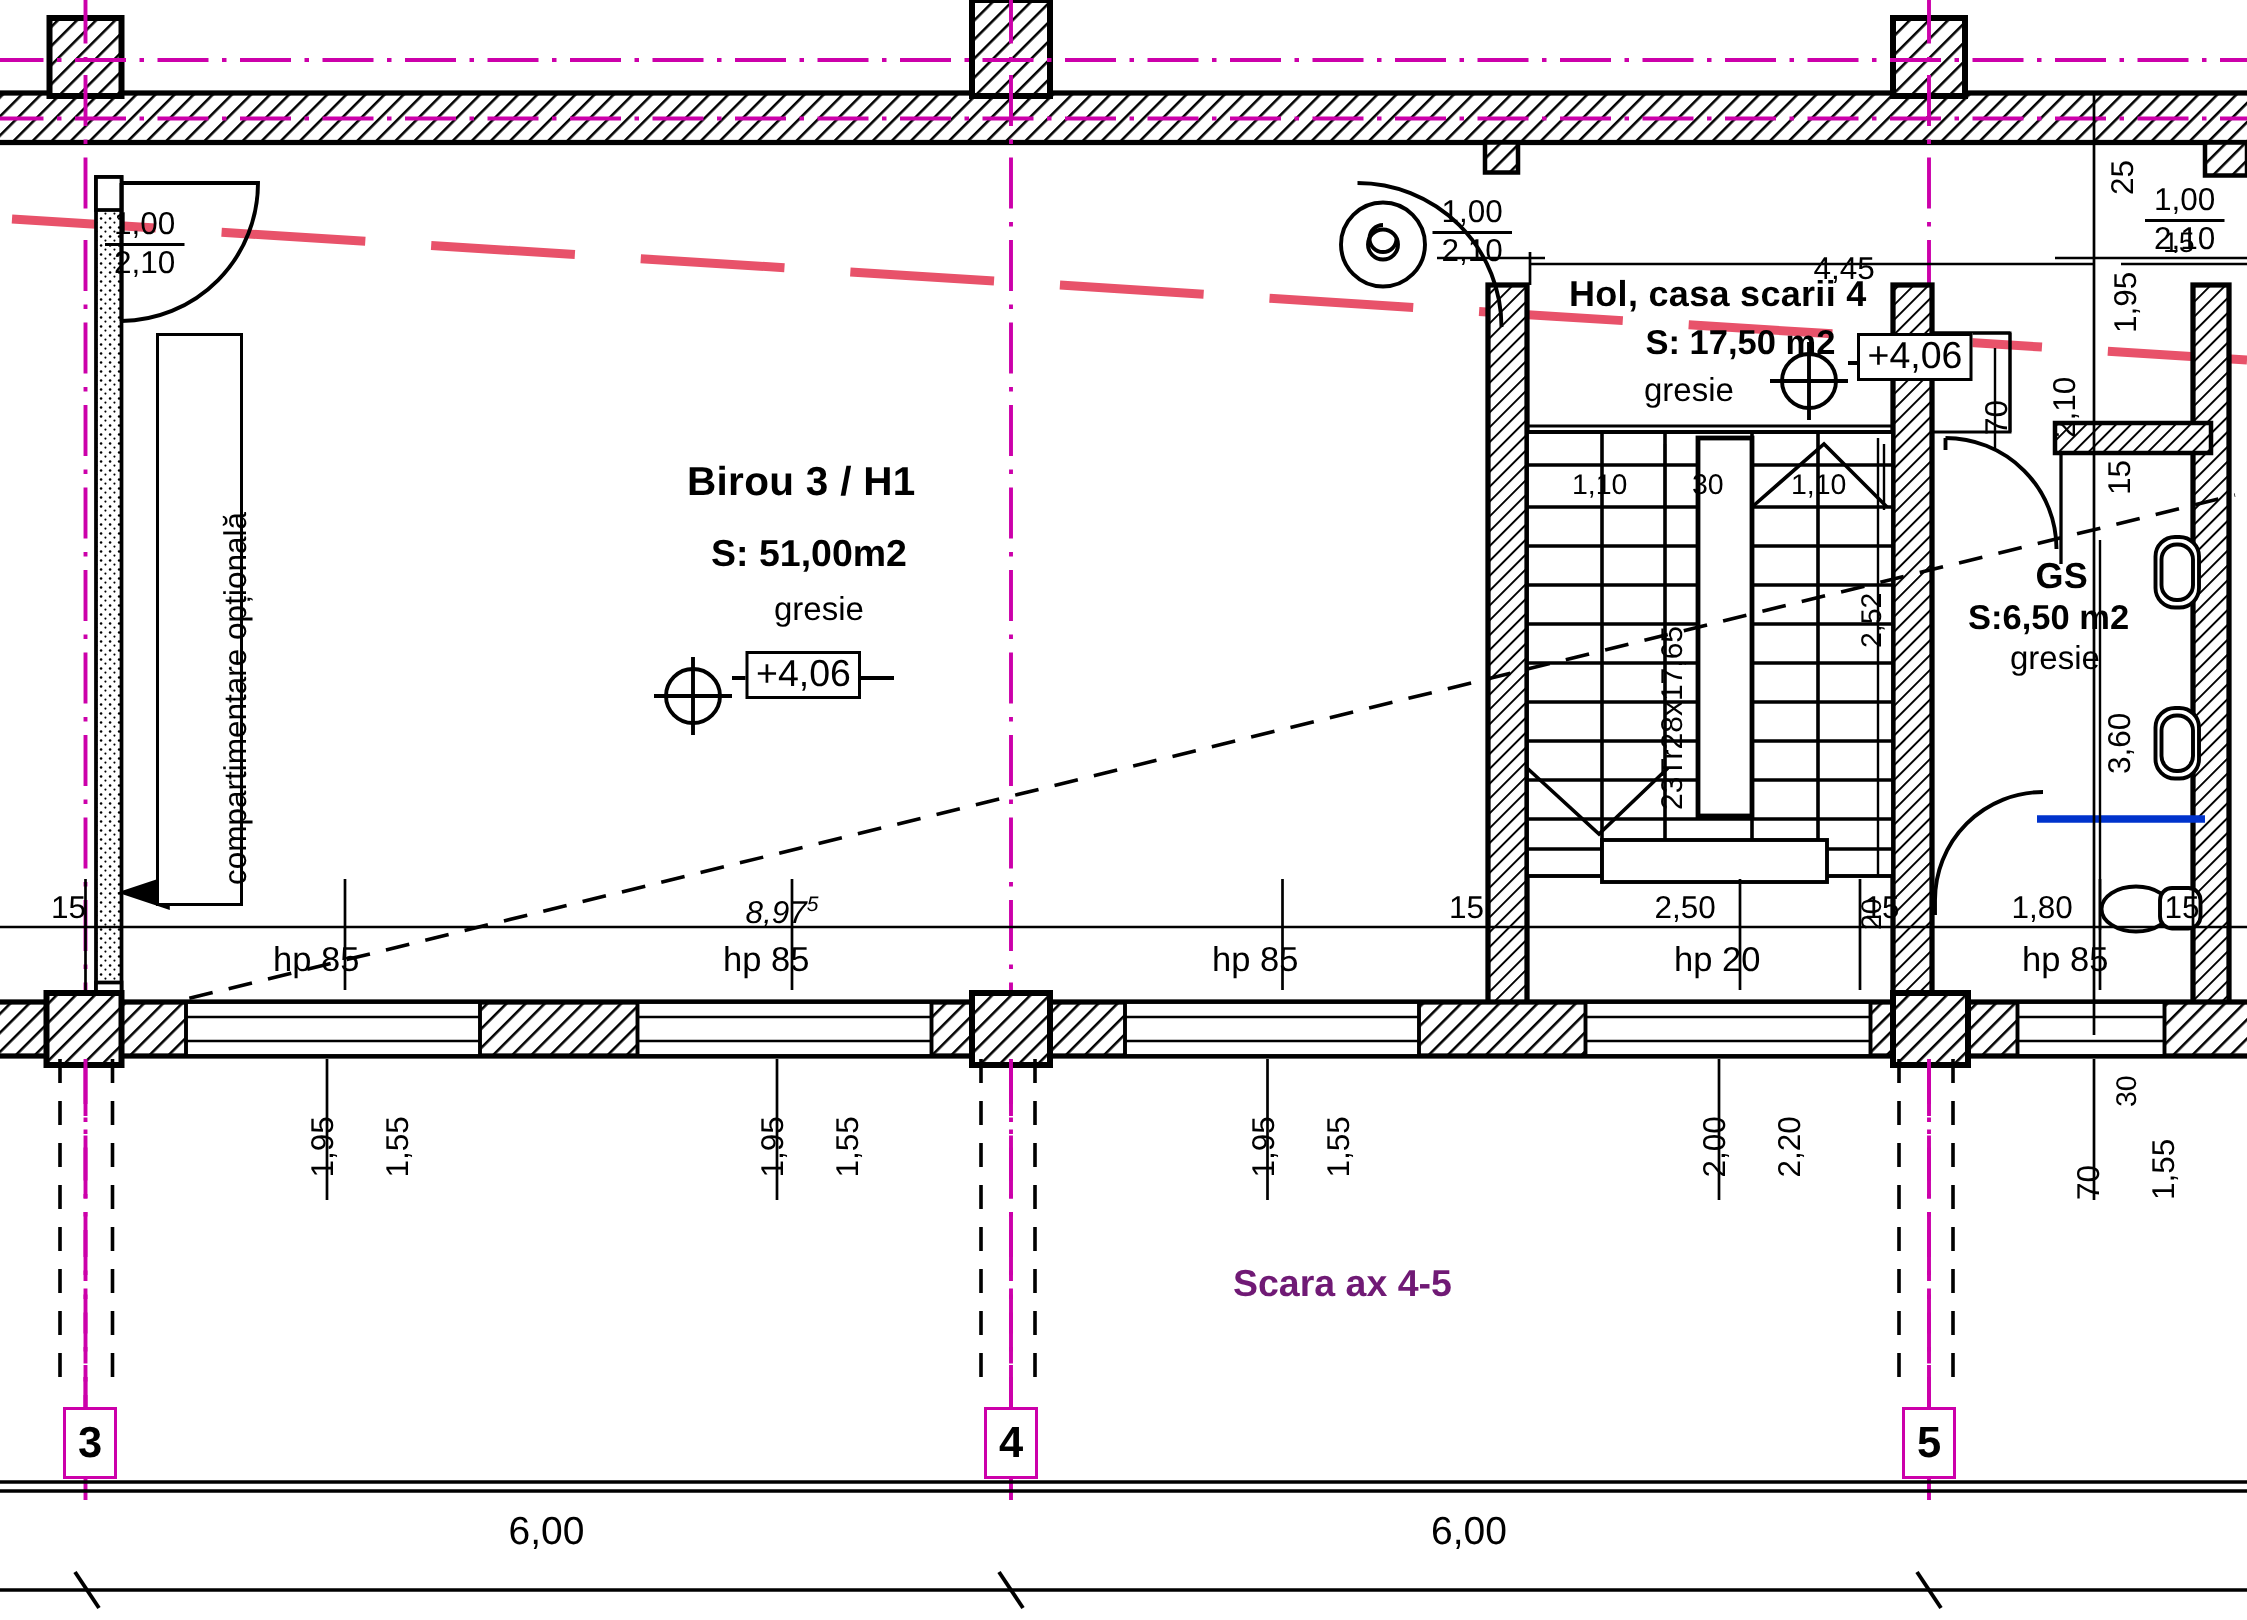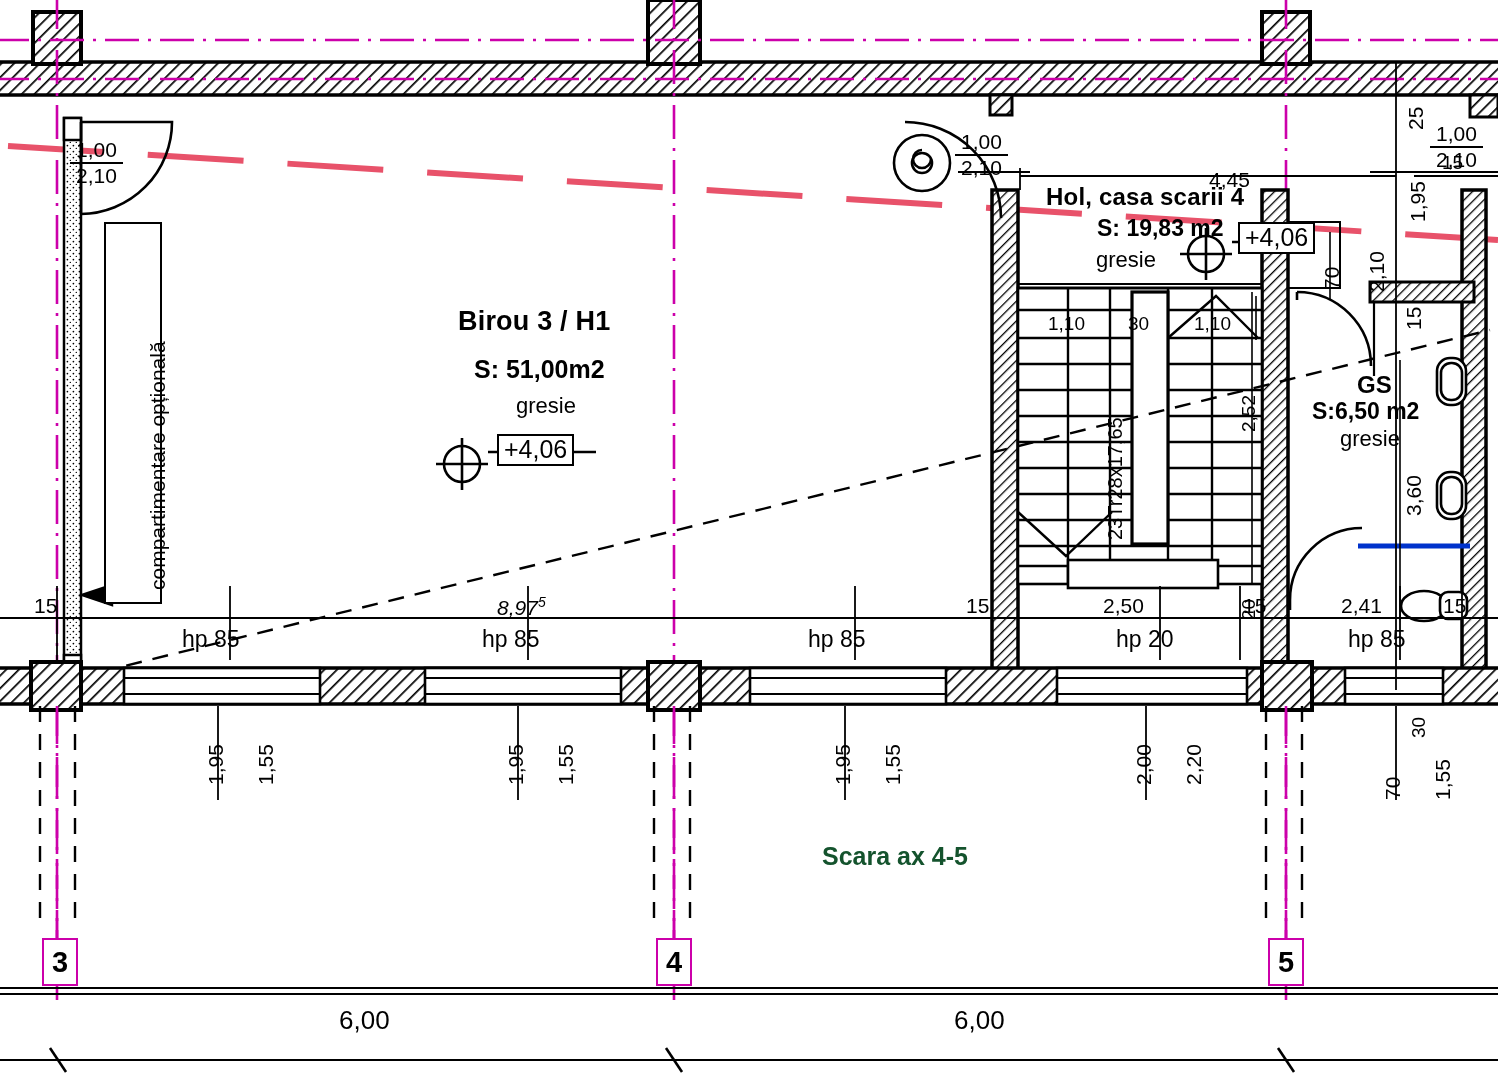--- a/index.html
+++ b/index.html
@@ -9,21 +9,21 @@
   #stage svg{position:absolute;left:0;top:0;}
   .lbl{position:absolute;white-space:nowrap;color:#000;}
   .room-name{font-weight:bold;font-size:27px;letter-spacing:.2px;text-align:right;}
   .room-area{font-weight:bold;font-size:25px;}
   .room-fin{font-size:22px;font-weight:normal;}
   .lvl{font-size:25px;border:2px solid #000;padding:0px 5px 2px 5px;background:#fff;line-height:1.05;}
   .dim{font-size:21px;}
   .dim-sm{font-size:19px;}
   .hp{font-size:23px;}
   .rot90{transform:rotate(-90deg);transform-origin:left top;}
-  .red-note{color:#14532d;font-weight:bold;font-size:25px;line-height:1.45;}
+  .red-note{color:#701a75;font-weight:bold;font-size:25px;line-height:1.45;}
   .axis-num{position:absolute;font-weight:bold;font-size:29px;color:#000;
             border:2px solid #cc00aa;background:#fff;width:32px;height:44px;
             display:flex;align-items:center;justify-content:center;}
   .comp-box{position:absolute;border:2px solid #000;background:#fff;}
   .comp-txt{position:absolute;font-size:21px;white-space:nowrap;}
   .sup{font-size:14px;vertical-align:super;}
 </style>
 </head>
 <body>
 
@@ -291,21 +291,21 @@
     <polygon points="82,595 112,585 112,605"></polygon>
   </g>
 </svg>
 
 <div class="lbl room-name" style="left:458px;top:306px;">Birou 3 / H1</div>
 <div class="lbl room-area" style="left:474px;top:355px;">S: 51,00m2</div>
 <div class="lbl room-fin" style="left:516px;top:393px;">gresie</div>
 <div class="lbl lvl" style="left:497px;top:434px;">+4,06</div>
 
 <div class="lbl room-name" style="left:1046px;top:183px;font-size:24px;">Hol, casa scarii 4</div>
-<div class="lbl room-area" style="left:1097px;top:215px;font-size:23px;">S: 19,83 m2</div>
+<div class="lbl room-area" style="left:1097px;top:215px;font-size:23px;">S: 17,50 m2</div>
 <div class="lbl room-fin" style="left:1096px;top:247px;">gresie</div>
 <div class="lbl lvl" style="left:1238px;top:222px;">+4,06</div>
 
 <div class="lbl room-name" style="left:1357px;top:371px;font-size:24px;">GS</div>
 <div class="lbl room-area" style="left:1312px;top:398px;font-size:23px;">S:6,50 m2</div>
 <div class="lbl room-fin" style="left:1340px;top:426px;">gresie</div>
 
 <div class="lbl" style="left:70px;top:138px;">
   <div class="dim" style="text-align:center;border-bottom:2px solid #000;padding:0 6px;">1,00</div>
   <div class="dim" style="text-align:center;padding:0 6px;">2,10</div>
@@ -337,21 +337,21 @@
 <div class="lbl dim rot90" style="left:1365px;top:292px;">2,10</div>
 <div class="lbl dim rot90" style="left:1402px;top:330px;">15</div>
 <div class="lbl dim rot90" style="left:1320px;top:290px;">70</div>
 
 <div class="lbl dim" style="left:34px;top:594px;">15</div>
 <div class="lbl dim" style="left:497px;top:594px;font-style:italic;"><span>8,97</span><span class="sup">5</span></div>
 <div class="lbl dim" style="left:966px;top:594px;">15</div>
 <div class="lbl dim" style="left:1103px;top:594px;">2,50</div>
 <div class="lbl dim-sm rot90" style="left:1238px;top:620px;">20</div>
 <div class="lbl dim" style="left:1243px;top:594px;">15</div>
-<div class="lbl dim" style="left:1341px;top:594px;">2,41</div>
+<div class="lbl dim" style="left:1341px;top:594px;">1,80</div>
 <div class="lbl dim" style="left:1443px;top:594px;">15</div>
 
 <div class="lbl hp" style="left:182px;top:626px;"><span>hp</span>&nbsp;<span>85</span></div>
 <div class="lbl hp" style="left:482px;top:626px;"><span>hp</span>&nbsp;<span>85</span></div>
 <div class="lbl hp" style="left:808px;top:626px;"><span>hp</span>&nbsp;<span>85</span></div>
 <div class="lbl hp" style="left:1116px;top:626px;"><span>hp</span>&nbsp;<span>20</span></div>
 <div class="lbl hp" style="left:1348px;top:626px;"><span>hp</span>&nbsp;<span>85</span></div>
 
 <div class="lbl dim rot90" style="left:204px;top:785px;">1,95</div>
 <div class="lbl dim rot90" style="left:254px;top:785px;">1,55</div>

